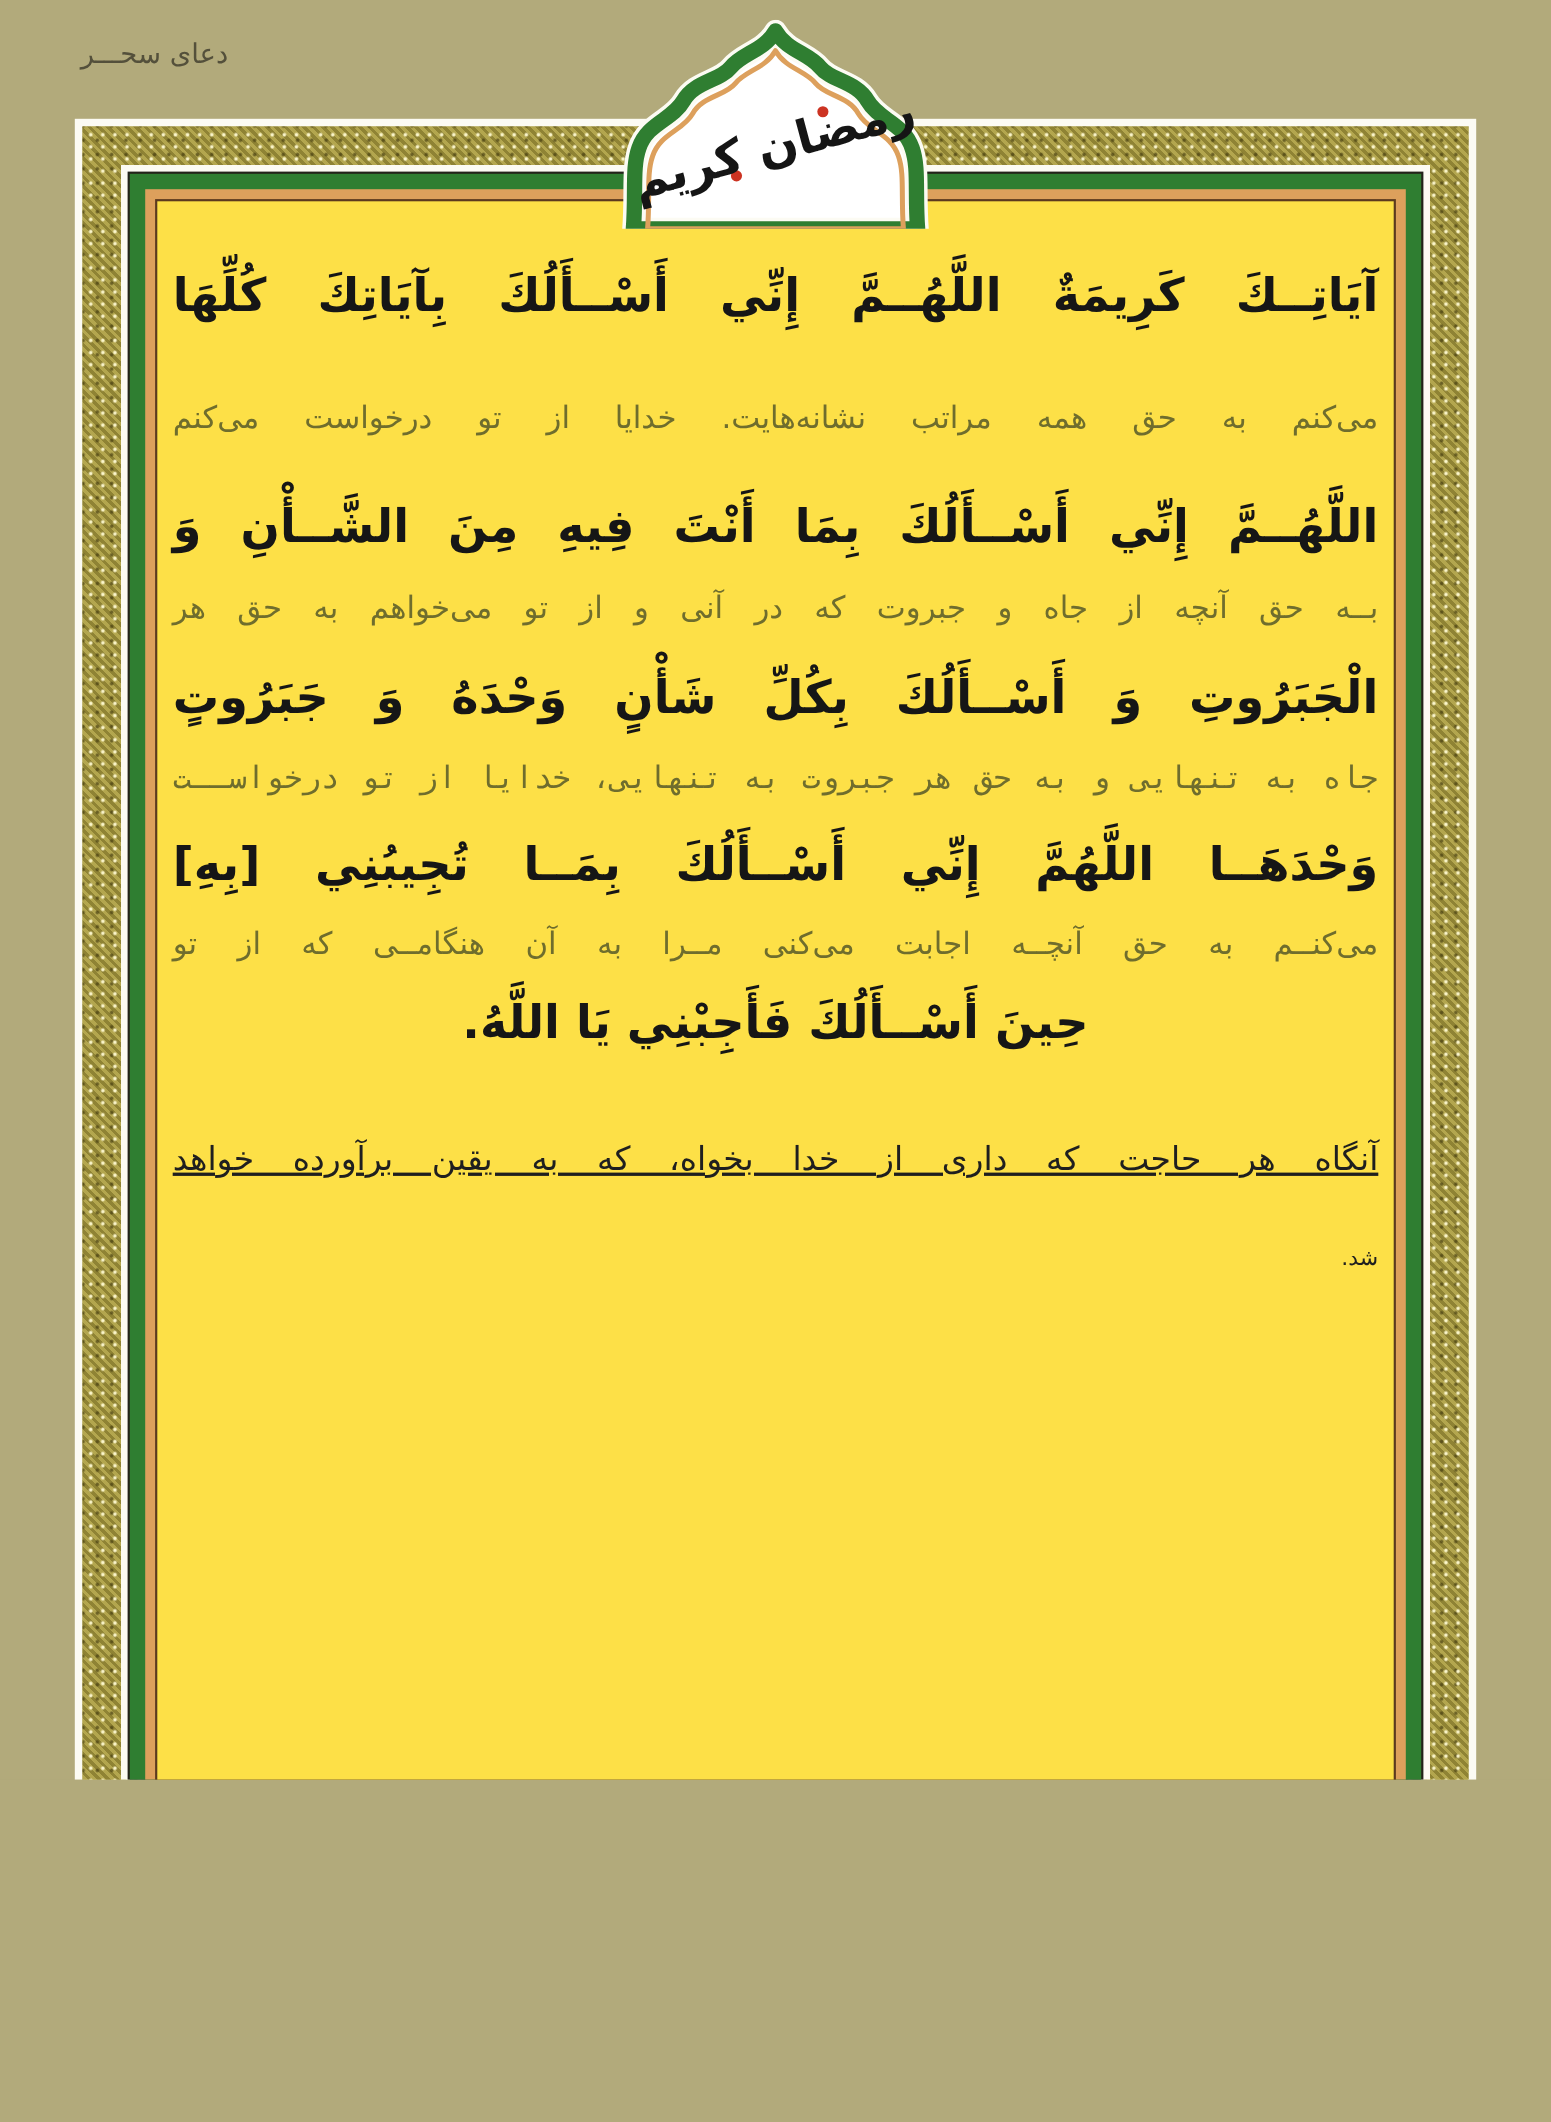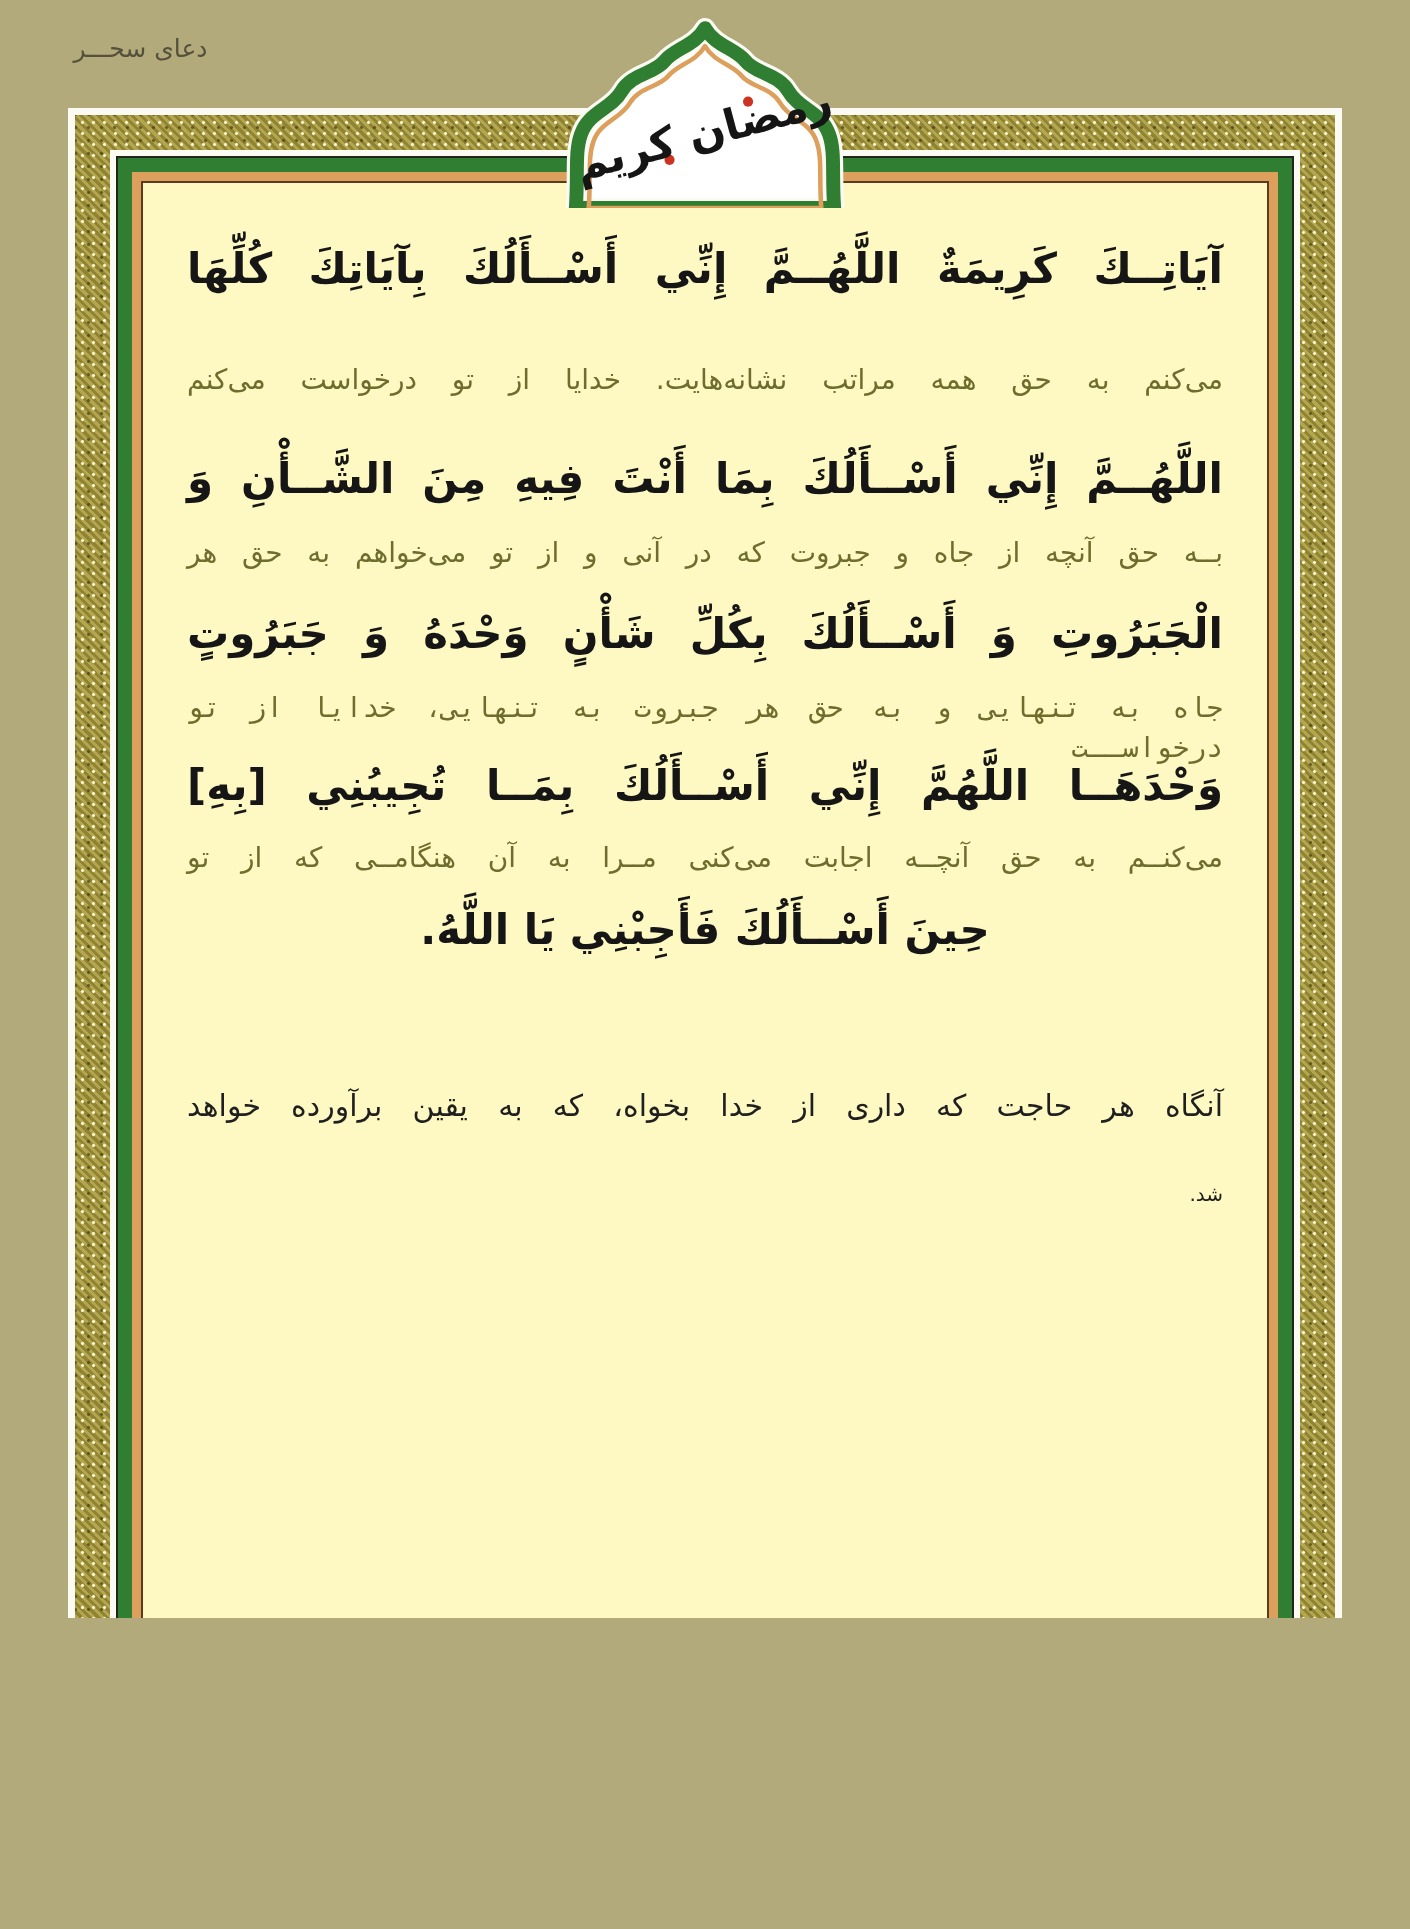--- a/index.html
+++ b/index.html
@@ -25,22 +25,22 @@
       repeating-linear-gradient(45deg,#b3a64e 0 3px,#8f8334 3px 6px);
     background-size:11px 11px,13px 13px,auto;
     background-position:2px 2px,7px 6px,0 0;
   }
   .band-white-inner{inset:42px;background:#fcfbf3;}
   .band-black{inset:48px;background:#23231a;}
   .band-green{inset:50px;background:#2f7e31;}
   .band-orange{inset:64px;background:#dda05c;}
   .band-brown{inset:73px;background:#5c3a1e;}
   .content{
-    position:absolute;inset:75px;background:#fef9c3;
-    box-sizing:border-box;padding:0 44px;direction:rtl;
+    position:absolute;inset:75px;background:#fde047;
+    box-sizing:border-box;padding:0 14px;direction:rtl;
   }
   
   .ar{
     font-size:42px;font-weight:bold;color:#161616;
     line-height:88px;height:88px;white-space:nowrap;
     text-align:justify;text-align-last:justify;
   }
   .fa{
     font-size:28px;color:#6f6d2d;
     line-height:40px;height:40px;
@@ -51,22 +51,22 @@
   .r2{margin-top:47px;}
   .r3{margin-top:35px;}
   .r4{margin-top:10px;}
   .r5{margin-top:17px;}
   .r6{margin-top:12px;font-family:Liberation Mono, monospace;}
   .r7{margin-top:12px;}
   .r8{margin-top:8px;}
   .r9{margin-top:12px;height:80px;line-height:80px;}
   .r10{margin-top:0;}
   .close1{
-    margin-top:110px;font-size:30px;color:#1f1f1f;line-height:52px;
-    text-align:justify;text-align-last:justify;
+    margin-top:59px;font-size:30px;color:#1f1f1f;line-height:52px;
+    text-align:justify;text-align-last:justify;text-decoration:underline;
   }
   .close2{margin-top:50px;font-size:20px;color:#1f1f1f;text-align:right;}
   
   .arch{position:absolute;top:18px;left:50%;transform:translateX(-50%);width:560px;height:190px;}
   .arch svg{display:block;width:560px;height:190px;}
   
   .medallion{position:absolute;top:1878px;left:50%;transform:translateX(-50%);width:132px;height:132px;}
   .medallion svg{display:block;width:132px;height:132px;}
 </style>
 </head>

